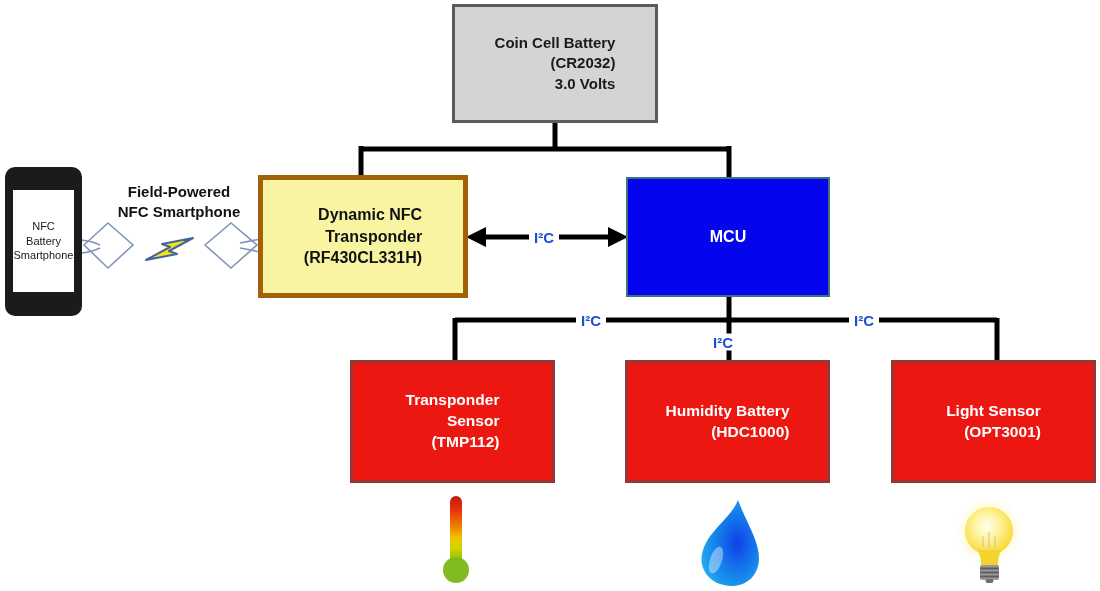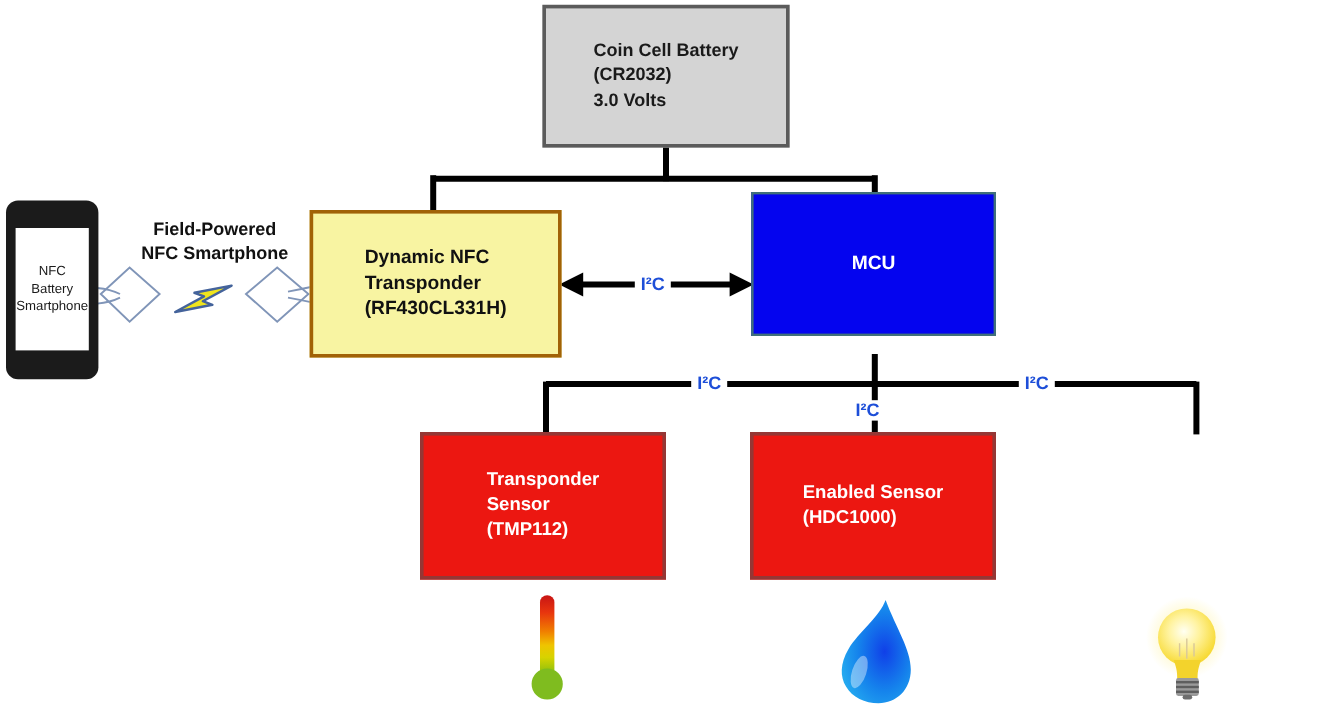--- a/index.html
+++ b/index.html
@@ -4,25 +4,25 @@
 <style>
   html,body{margin:0;padding:0;background:#fff;}
   .stage{
     position:relative;width:1100px;height:591px;background:#ffffff;
     font-family:"Liberation Sans",sans-serif;overflow:hidden;
   }
   .wires{position:absolute;left:0;top:0;z-index:1;}
   .box{
     position:absolute;z-index:2;box-sizing:border-box;
     display:flex;align-items:center;justify-content:center;
-    text-align:left;font-weight:700;white-space:pre-line;line-height:1.35;
+    text-align:right;font-weight:700;white-space:pre-line;line-height:1.35;
   }
   .battery{left:452px;top:4px;width:206px;height:119px;background:#d4d4d4;border:3px solid #5b5b5b;color:#1a1a1a;font-size:15px;}
-  .transponder{left:258px;top:175px;width:210px;height:123px;background:#f8f4a2;border:3px solid #a16207;color:#111;font-size:16px;}
-  .mcu{left:626px;top:160px;width:204px;height:120px;background:#0404ef;border:2px solid #40707a;color:#fff;font-size:16px;}
+  .transponder{left:258px;top:175px;width:210px;height:123px;background:#f8f4a2;border:5px solid #a16207;color:#111;font-size:16px;}
+  .mcu{left:626px;top:177px;width:204px;height:120px;background:#0404ef;border:2px solid #40707a;color:#fff;font-size:16px;}
   .sensor{top:360px;width:205px;height:123px;background:#ec1711;border:3px solid #953735;color:#fff;font-size:15.5px;}
   .sensor.temp{left:350px;}
   .sensor.hum{left:625px;}
   .sensor.light{left:891px;}
   .bus-label{
     position:absolute;z-index:3;transform:translate(-50%,-50%);
     background:#ffffff;padding:0 5px;font-weight:700;font-size:15px;color:#1d4ed8;
   }
   .phone{
     position:absolute;left:5px;top:167px;width:77px;height:149px;z-index:2;
@@ -142,23 +142,25 @@
   <div class="box transponder">Dynamic NFC
 Transponder
 (RF430CL331H)</div>
 
   <div class="box mcu">MCU</div>
 
   <div class="box sensor temp">Transponder
 Sensor
 (TMP112)</div>
 
-  <div class="box sensor hum">Enabled Sensor
+  <div class="box sensor hum">Humidity Battery
 (HDC1000)</div>
 
+  <div class="box sensor light">Light Sensor
+(OPT3001)</div>
 
   <div class="bus-label" style="left:544px;top:237px;">I²C</div>
 
   <div class="bus-label" style="left:591px;top:320px;">I²C</div>
 
   <div class="bus-label" style="left:723px;top:342px;">I²C</div>
 
   <div class="bus-label" style="left:864px;top:320px;">I²C</div>
 
 </div>

